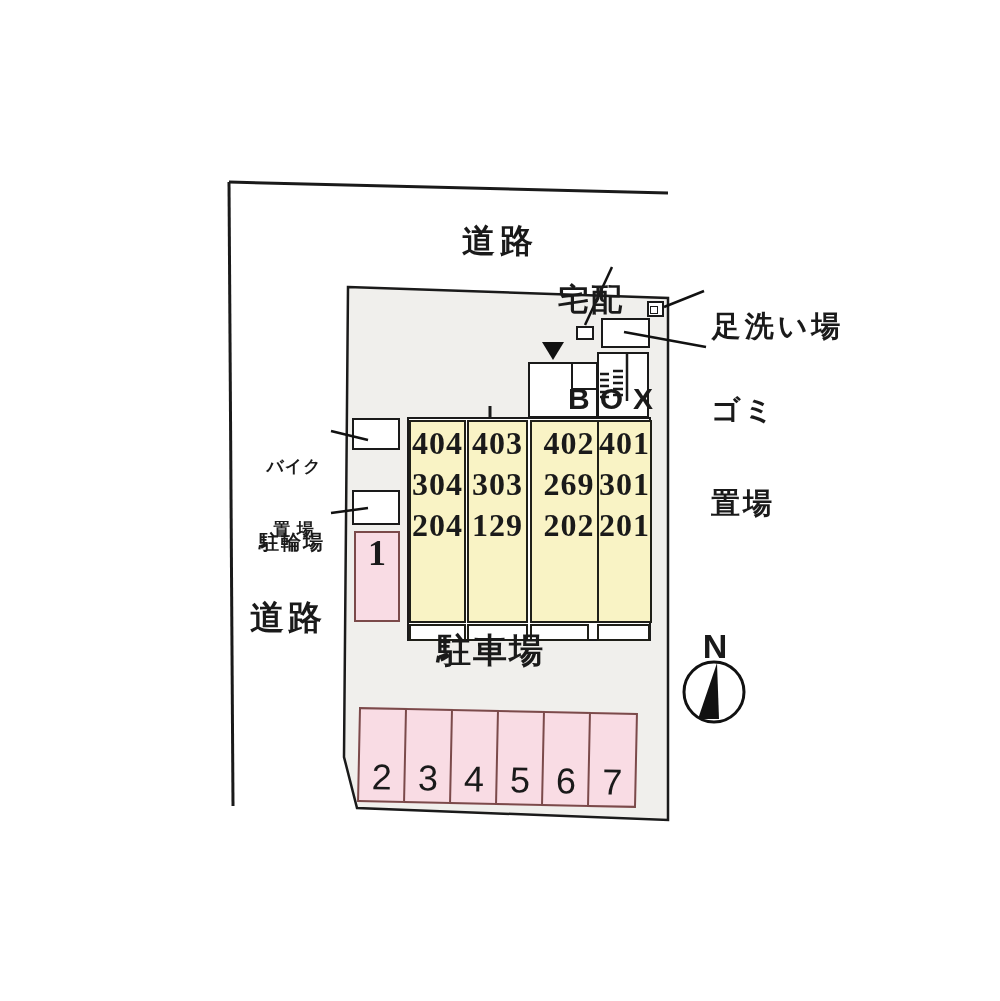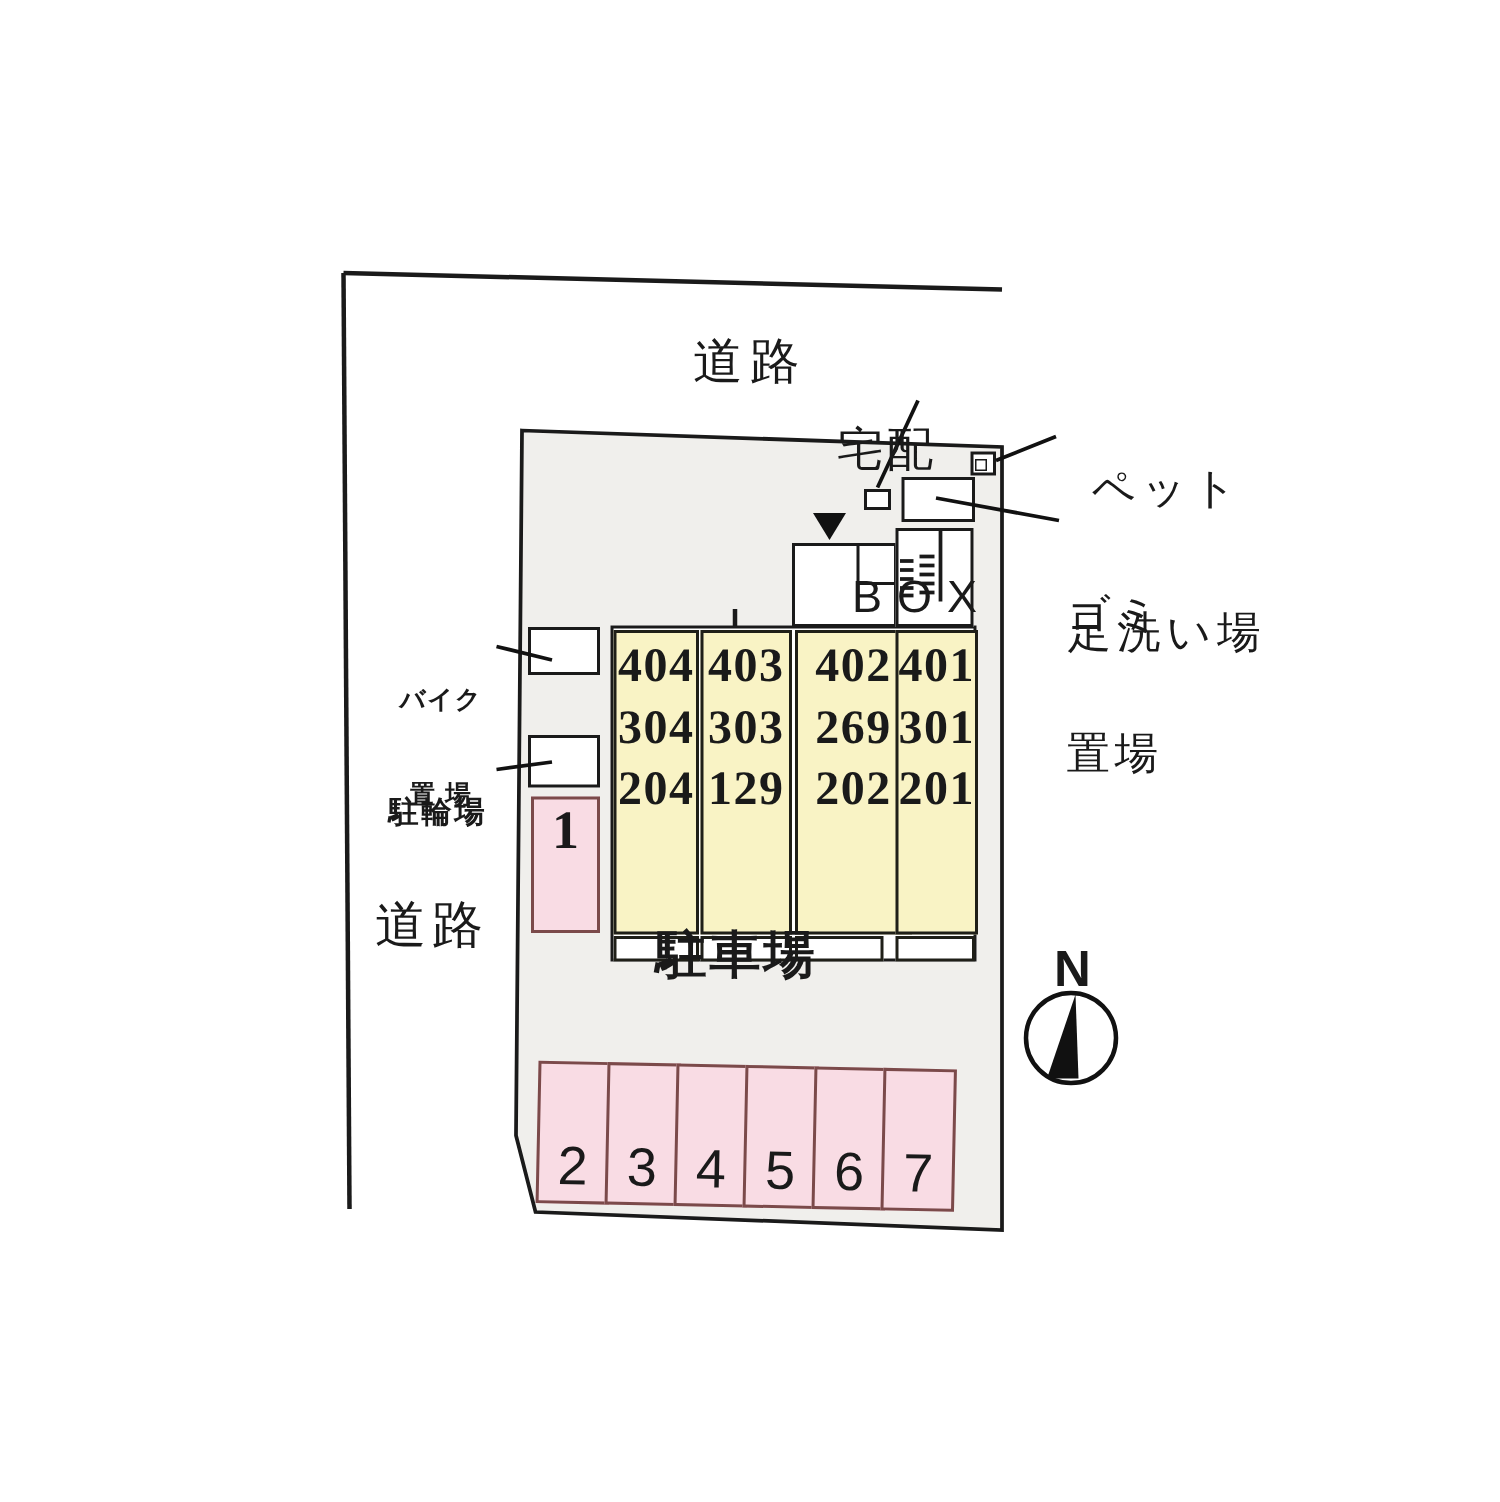--- a/index.html
+++ b/index.html
@@ -32,30 +32,30 @@
   #parking-row{
     display:flex;transform:rotate(1.2deg);
   }
   .pspace{
     flex:1 1 0;background:#f9dce4;border:2.5px solid #7b4a4a;
     display:flex;align-items:flex-end;justify-content:center;
     font-size:36px;line-height:1;padding-bottom:5px;
   }
   .pspace + .pspace{margin-left:-2.5px;}
   
-  .lbl{white-space:pre;line-height:1.05;}
+  .lbl{white-space:pre;line-height:1.05;font-weight:bold;}
   #lbl-road-top{left:462px;top:224px;font-size:33px;letter-spacing:5px;}
   #lbl-delivery{left:558px;top:217px;width:116px;text-align:left;font-size:31px;line-height:33px;letter-spacing:2px;}
   #lbl-delivery .en{font-size:30px;letter-spacing:10px;text-indent:10px;}
   #lbl-pet{left:698px;top:246px;width:160px;text-align:center;font-size:29px;line-height:32px;letter-spacing:4px;}
   #lbl-garbage{left:711px;top:333px;font-size:29px;line-height:31px;letter-spacing:3px;}
   #lbl-bike{left:256px;top:414px;width:76px;text-align:center;font-size:17px;font-weight:700;line-height:21px;letter-spacing:1px;}
   #lbl-bicycle{left:259px;top:501px;font-size:20px;font-weight:700;letter-spacing:2px;margin-top:31px;}
   #lbl-road-left{left:250px;top:600px;font-size:34px;letter-spacing:4px;}
-  #lbl-parking{left:437px;top:620px;font-size:34px;font-weight:600;letter-spacing:2px;}
+  #lbl-parking{left:437px;top:633px;font-size:34px;font-weight:600;letter-spacing:2px;}
   #lbl-north{left:699px;top:629px;width:32px;text-align:center;font-size:34px;font-weight:700;}
 </style>
 </head>
 <body>
 
 <div id="canvas">
 
   <svg class="layer" width="1000" height="1001">
     <line x1="229" y1="182" x2="668" y2="193" stroke="#1a1a1a" stroke-width="3"></line>
     <line x1="229" y1="182" x2="233" y2="806" stroke="#1a1a1a" stroke-width="3"></line>
@@ -160,21 +160,20 @@
   </svg>
 
   <div class="abs lbl" id="lbl-road-top">道路</div>
 
   <div class="abs lbl" id="lbl-delivery">
     <div>宅配</div>
     <div class="en">BOX</div>
   </div>
 
   <div class="abs lbl" id="lbl-pet">
-    <div>ペット</div>
     <div>足洗い場</div>
   </div>
 
   <div class="abs lbl" id="lbl-garbage">
     <div>ゴミ</div>
     <div>置場</div>
   </div>
 
   <div class="abs lbl" id="lbl-bike">
     <div>バイク</div>

